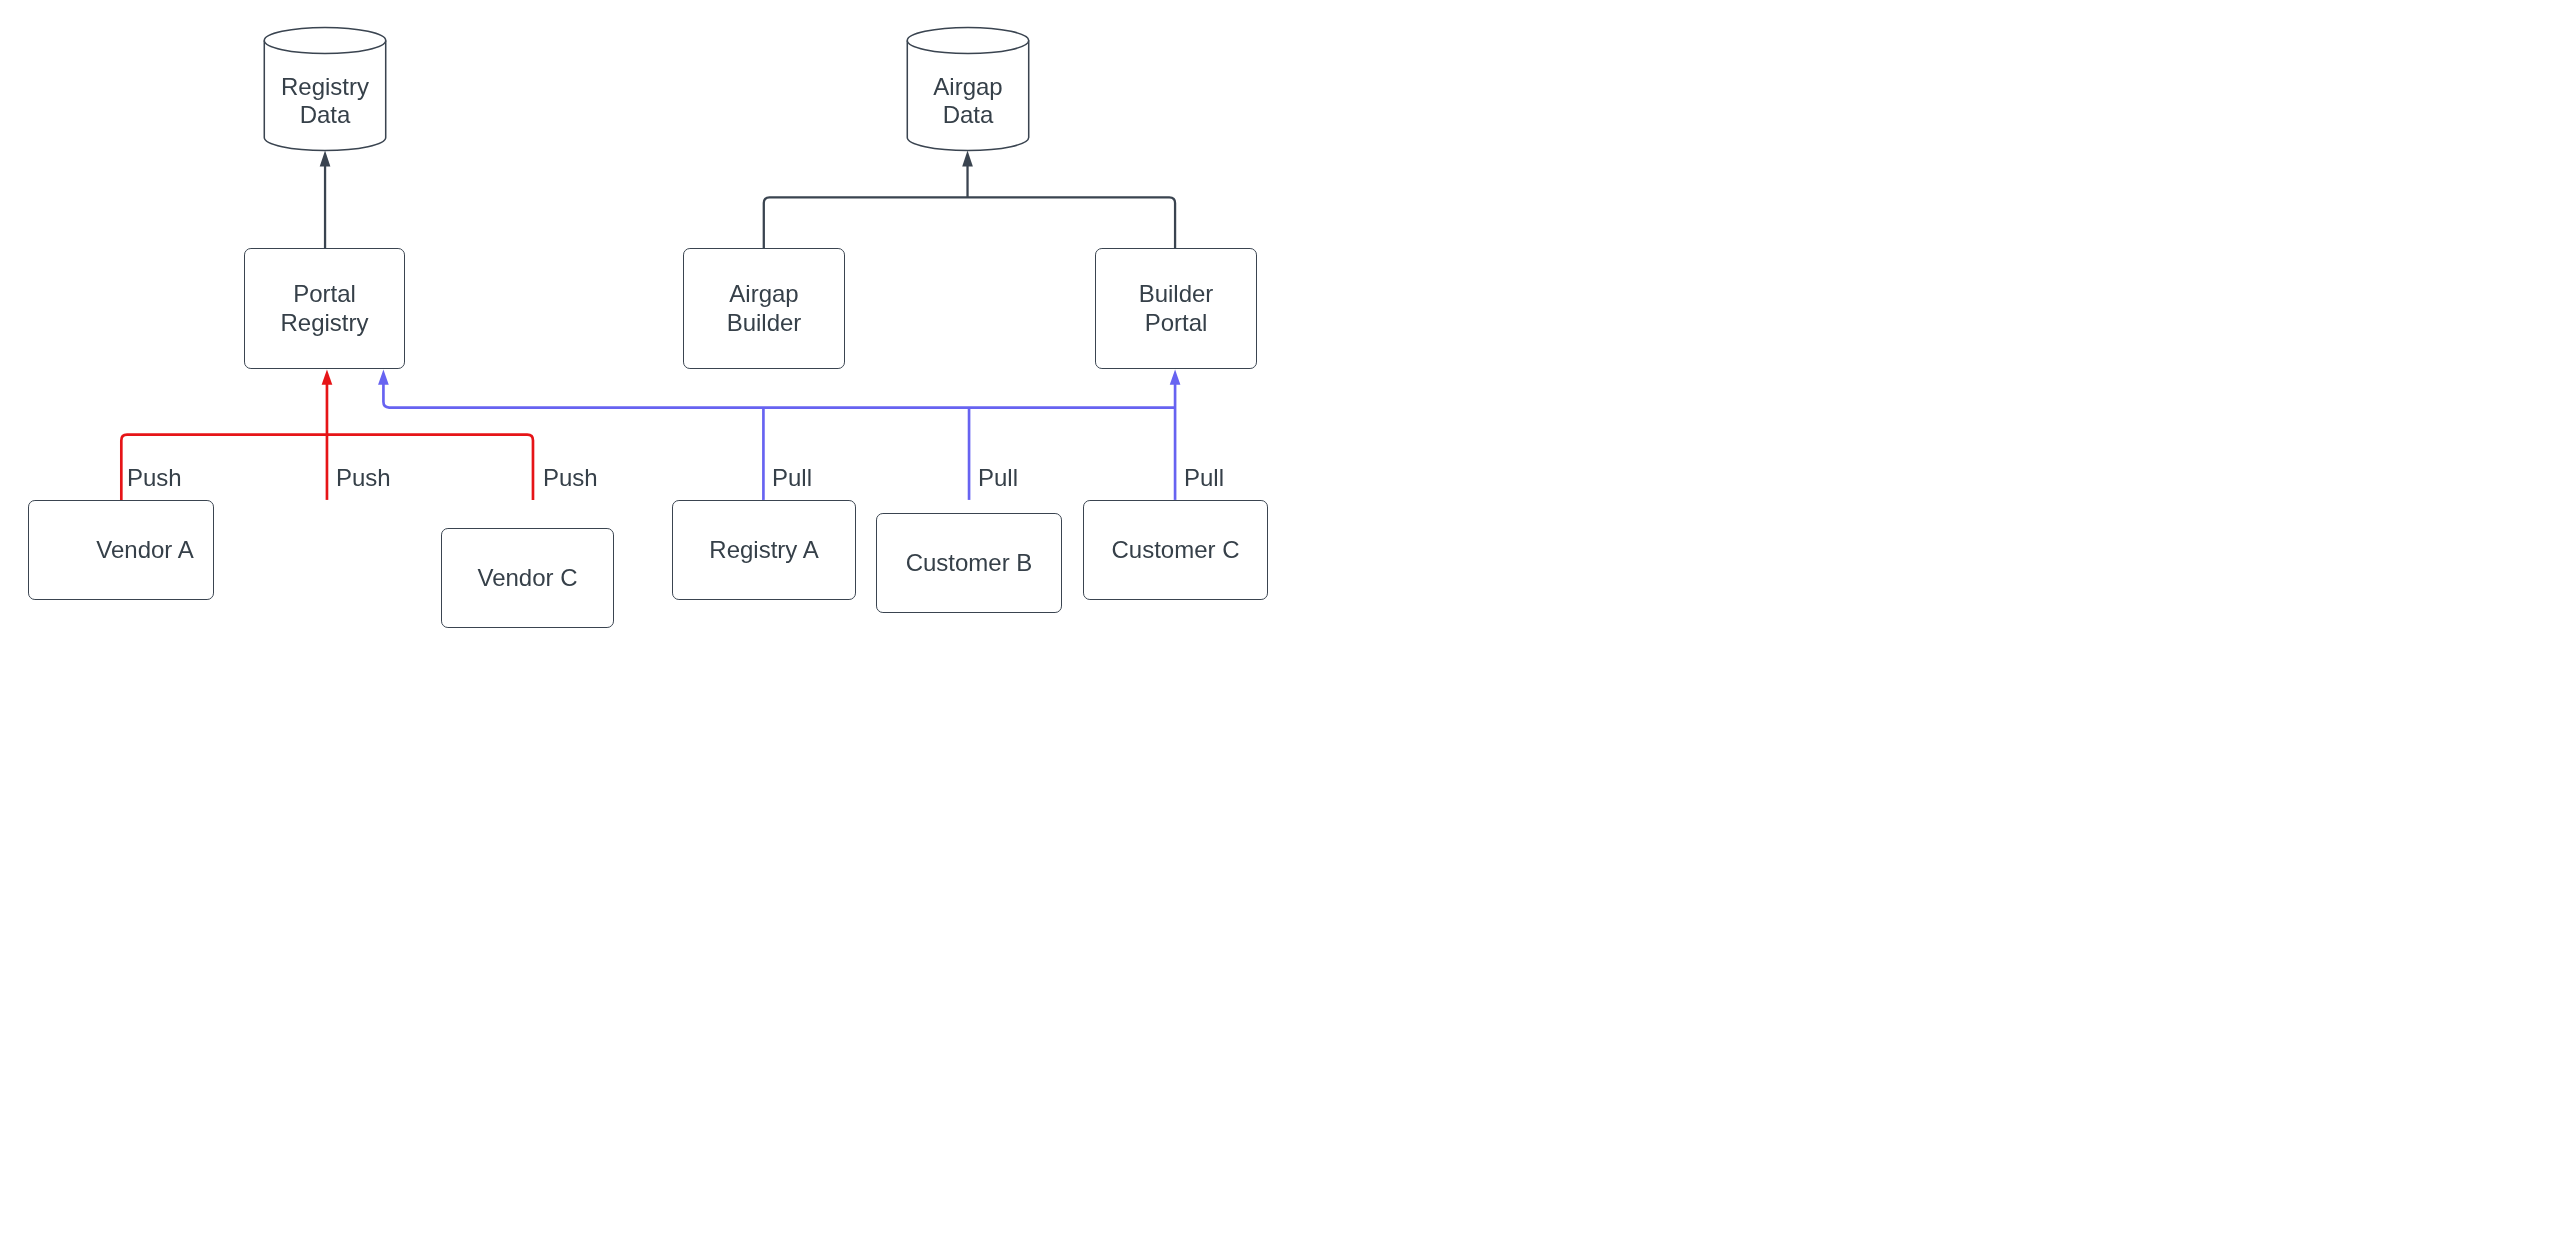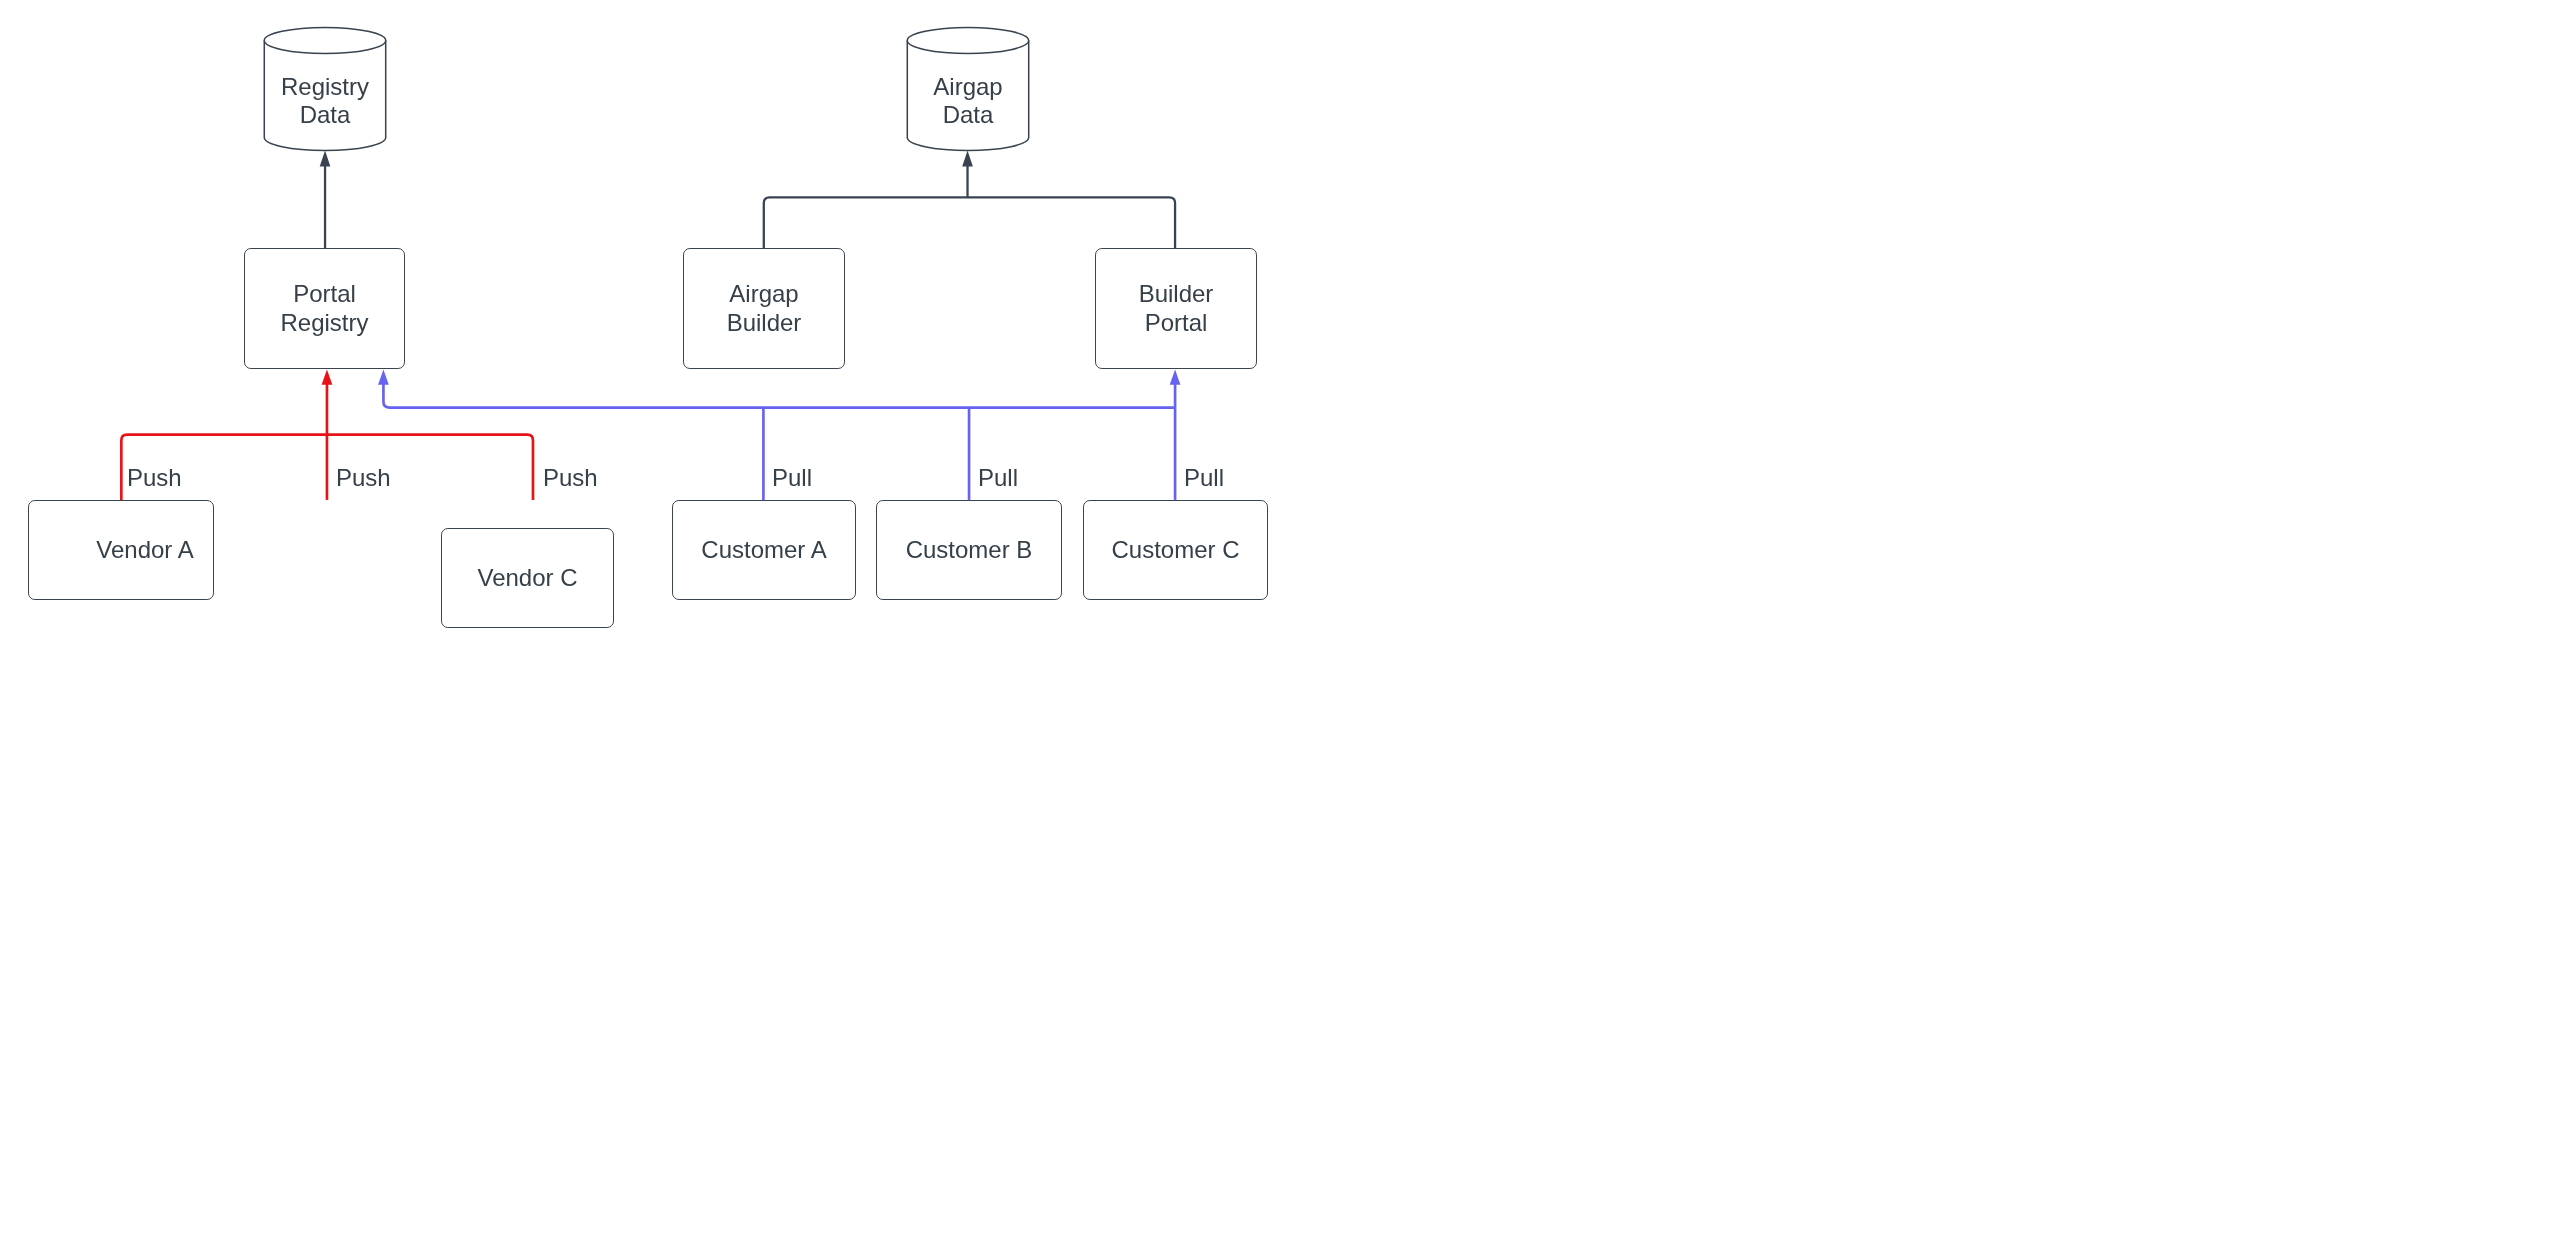--- a/index.html
+++ b/index.html
@@ -102,23 +102,23 @@
 Portal</span>
   </div>
 
   <div class="node" style="left:28px;top:500px;width:186px;height:100px;padding-left:48px;">
     <span class="nlabel">Vendor A</span>
   </div>
   <div class="node" style="left:441px;top:528px;width:173px;height:100px;">
     <span class="nlabel">Vendor C</span>
   </div>
   <div class="node" style="left:672px;top:500px;width:184px;height:100px;">
-    <span class="nlabel">Customer A</span>
+    <span class="nlabel">Registry A</span>
   </div>
-  <div class="node" style="left:876px;top:500px;width:186px;height:100px;">
+  <div class="node" style="left:876px;top:513px;width:186px;height:100px;">
     <span class="nlabel">Customer B</span>
   </div>
   <div class="node" style="left:1083px;top:500px;width:185px;height:100px;">
     <span class="nlabel">Customer C</span>
   </div>
 
   <span class="edge-label" style="left:127px;top:466px;">Push</span>
   <span class="edge-label" style="left:336px;top:466px;">Push</span>
   <span class="edge-label" style="left:543px;top:466px;">Push</span>
   <span class="edge-label" style="left:772px;top:466px;">Pull</span>

